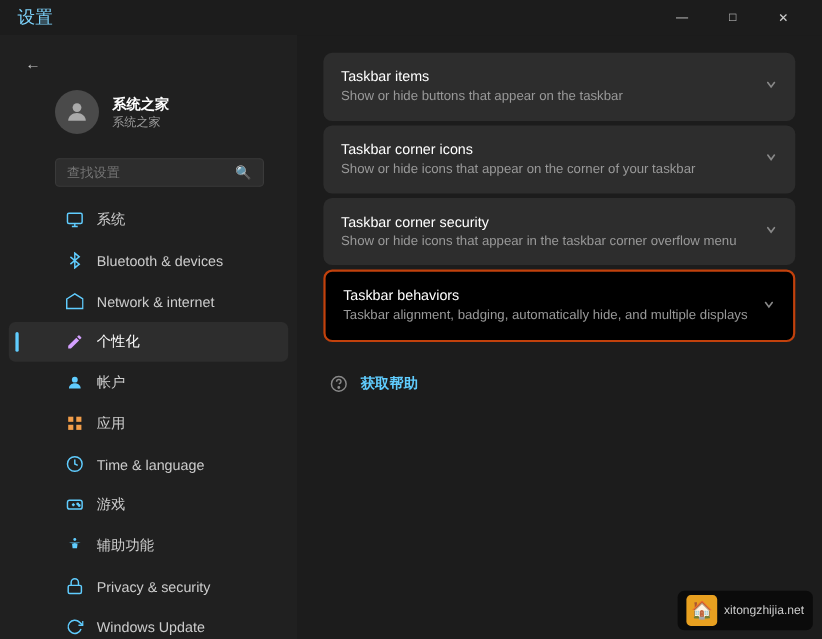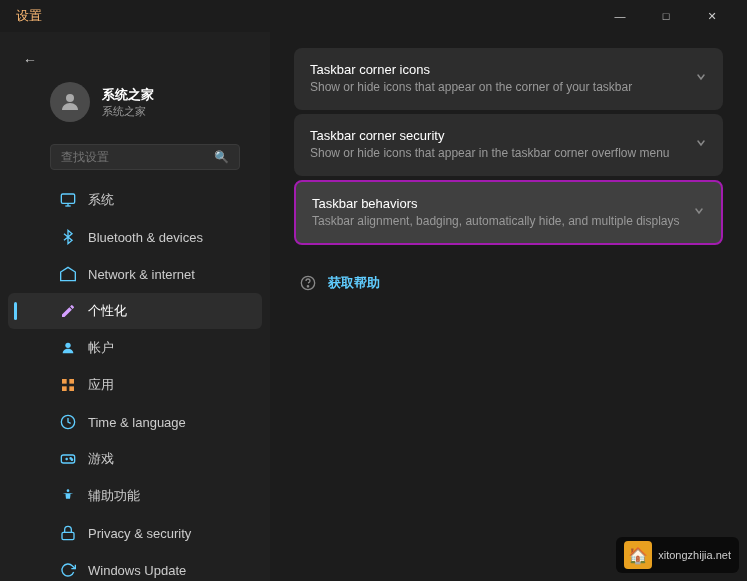--- a/index.html
+++ b/index.html
@@ -198,22 +198,22 @@
 
     
     .settings-card {
       background: #2d2d2d;
       border-radius: 8px;
       margin-bottom: 4px;
       cursor: pointer;
       transition: background 0.15s;
     }
     .settings-card.highlighted {
-      border: 2px solid #a21caf;
-      background: #404040;
+      border: 2px solid #c2410c;
+      background: #000000;
     }
     .card-inner {
       display: flex;
       align-items: center;
       padding: 14px 16px;
       min-height: 56px;
     }
     .card-text { flex: 1; }
     .card-title {
       font-size: 13px;
@@ -280,21 +280,21 @@
     }
     .watermark-text {
       font-size: 11px;
       color: #ccc;
     }
   </style>
 </head>
 <body>
 
 <div class="titlebar">
-  <span style="font-size:13px;color:#fdba74;margin-left:4px;">设置</span>
+  <span style="font-size:16px;color:#7dd3fc;margin-left:4px;">设置</span>
   <div class="titlebar-controls">
     <div class="titlebar-btn">—</div>
     <div class="titlebar-btn">□</div>
     <div class="titlebar-btn close">✕</div>
   </div>
 </div>
 
 <div class="sidebar">
 
   <div class="back-btn" style="position:relative;top:0;left:0;margin:4px 0 0 16px;">←</div>
@@ -422,20 +422,33 @@
         </span>
     <span style="font-size:13px;">Windows Update</span>
   </div>
     </nav>
 </div>
 
 <div class="main-content">
 
 
   <div id="cards-container">
+      <div class="settings-card">
+    <div class="card-inner">
+      <div class="card-text">
+        <div class="card-title">Taskbar items</div>
+        <div class="card-desc">Show or hide buttons that appear on the taskbar</div>
+      </div>
+      <div class="card-chevron">
+        <svg width="12" height="12" viewBox="0 0 12 12" fill="none">
+          <path d="M3 4l3 4 3-4" stroke="#888" stroke-width="1.5" stroke-linecap="round"></path>
+        </svg>
+      </div>
+    </div>
+  </div>
       <div class="settings-card">
     <div class="card-inner">
       <div class="card-text">
         <div class="card-title">Taskbar corner icons</div>
         <div class="card-desc">Show or hide icons that appear on the corner of your taskbar</div>
       </div>
       <div class="card-chevron">
         <svg width="12" height="12" viewBox="0 0 12 12" fill="none">
           <path d="M3 4l3 4 3-4" stroke="#888" stroke-width="1.5" stroke-linecap="round"></path>
         </svg>

